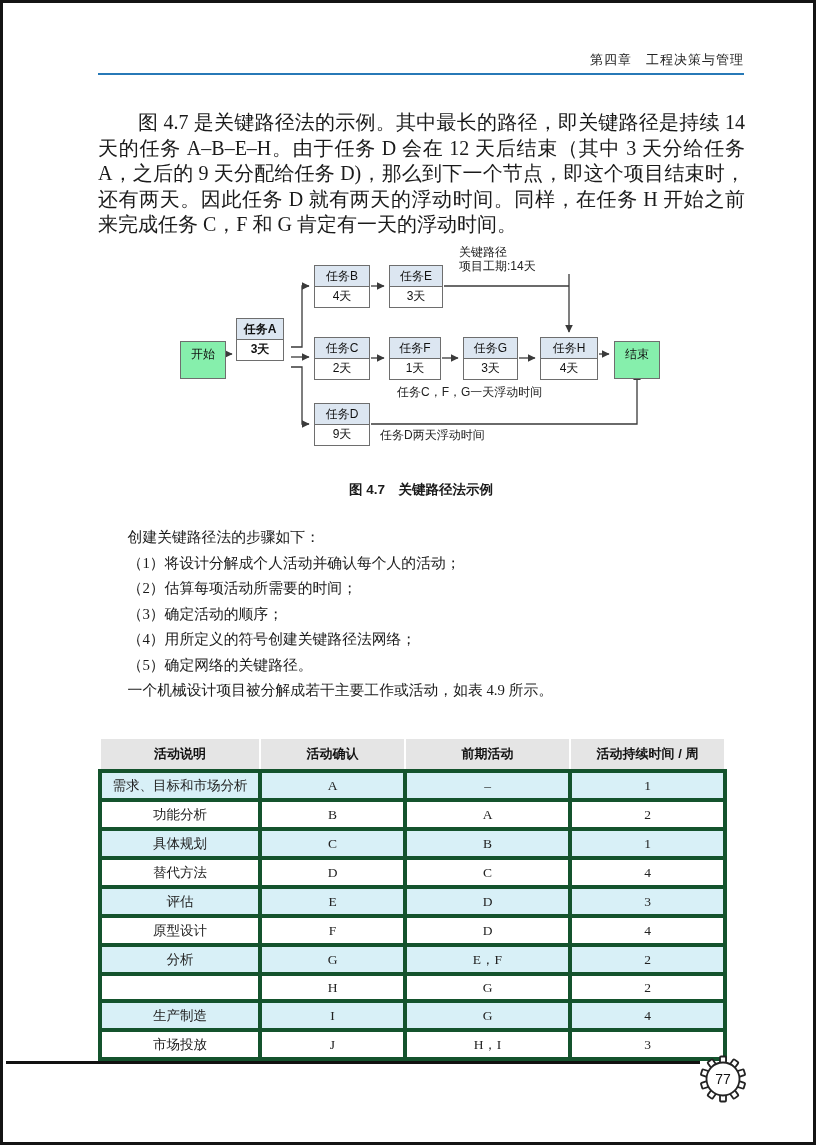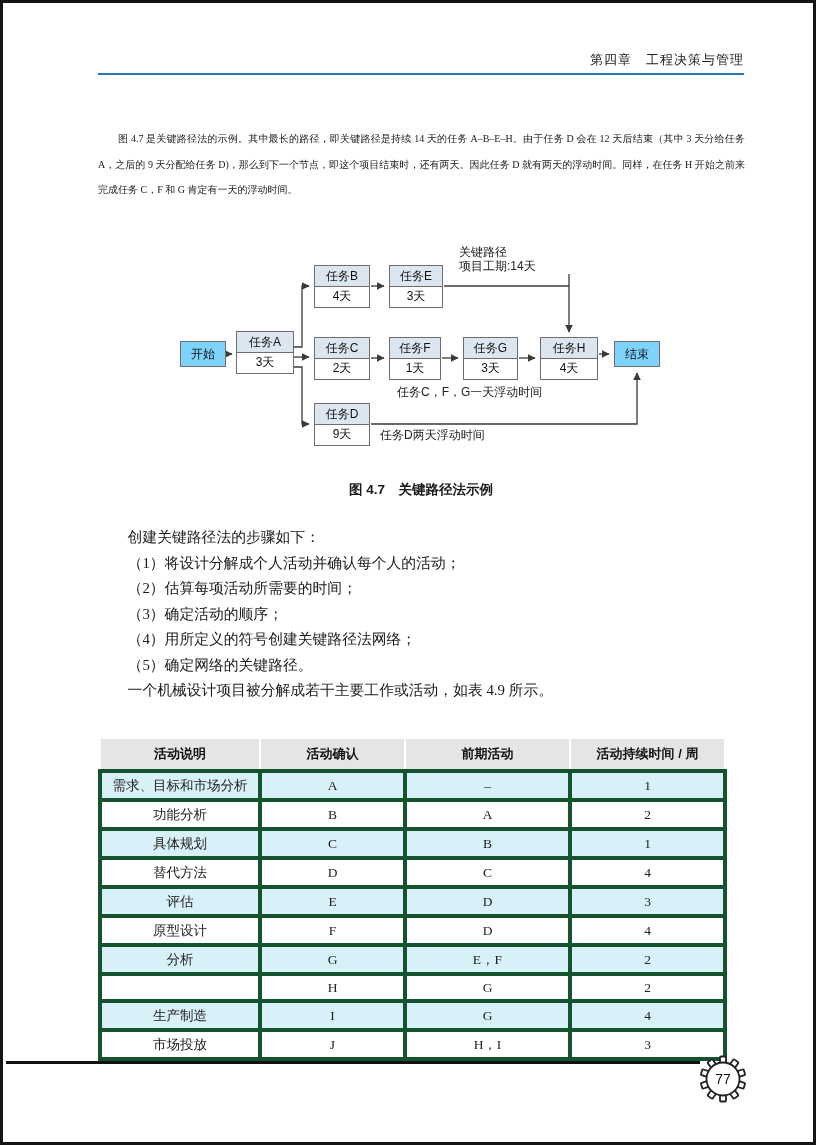--- a/index.html
+++ b/index.html
@@ -4,32 +4,32 @@
 <style>
   * { margin:0; padding:0; box-sizing:border-box; }
   html,body { width:816px; height:1145px; background:#ffffff; }
   body { font-family:"Liberation Serif", serif; color:#1a1a1a; }
   .page { position:relative; width:816px; height:1145px; background:#fff; border:3px solid #141414; overflow:hidden; }
 
   .running-head { position:absolute; top:48px; left:95px; width:646px; text-align:right;
                   font-family:"Liberation Sans", sans-serif; font-size:13px; color:#222; letter-spacing:1px; }
   .head-rule { position:absolute; top:70px; left:95px; width:646px; height:2px; background:#2779b7; }
 
-  .intro { position:absolute; top:123px; left:95px; width:647px; font-size:10px; line-height:25.5px;
+  .intro { position:absolute; top:107px; left:95px; width:647px; font-size:20px; line-height:25.5px;
            text-align:justify; text-indent:2em; }
 
   
   .diagram { position:absolute; top:240px; left:0; width:816px; height:228px;
              font-family:"Liberation Sans", sans-serif; }
   .diagram svg { position:absolute; left:0; top:0; }
   .node { position:absolute; border:1px solid #6e6e6e; background:#fff; text-align:center; font-size:12px; color:#111; }
   .node .name { background:#dce6f1; border-bottom:1px solid #6e6e6e; height:21px; line-height:20px; }
   .node .dur  { height:20px; line-height:19px; background:#fff; }
-  .term { position:absolute; border:1px solid #6e6e6e; background:#7dd3fc; text-align:center;
-          font-size:12px; color:#111; height:26px; line-height:24px; }
+  .term { position:absolute; border:1px solid #6e6e6e; background:#86efac; text-align:center;
+          font-size:12px; color:#111; height:38px; line-height:24px; }
   .ann { position:absolute; font-size:12px; color:#222; line-height:14px; white-space:nowrap; }
 
   .caption { position:absolute; top:478px; left:95px; width:646px; text-align:center;
              font-family:"Liberation Sans", sans-serif; font-weight:bold; font-size:13.5px; }
 
   .steps { position:absolute; top:522px; left:95px; width:647px; font-size:14.8px; }
   .steps p { line-height:25.5px; text-indent:2em; }
 
   .table-title { position:absolute; top:704px; left:95px; width:646px; text-align:center;
                  font-family:"Liberation Sans", sans-serif; font-weight:bold; font-size:14px;margin-top:37px; }
@@ -73,21 +73,21 @@
         <path d="M368 115 H381" marker-end="url(#ah)"></path>
         <path d="M439 115 H455" marker-end="url(#ah)"></path>
         <path d="M516 115 H532" marker-end="url(#ah)"></path>
         <path d="M596 111 H606" marker-end="url(#ah)"></path>
         <path d="M368 181 H634 V130" marker-end="url(#ah)"></path>
       </g>
     </svg>
 
     <div class="term" style="left:177px; top:98px; width:46px;">开始</div>
 
-    <div class="node" style="left:233px; top:88px; width:58px;">
+    <div class="node" style="left:233px; top:75px; width:48px;font-weight:bold;">
       <div class="name">任务A</div>
       <div class="dur">3天</div>
     </div>
 
     <div class="node" style="left:311px; top:22px; width:56px;">
       <div class="name">任务B</div>
       <div class="dur">4天</div>
     </div>
 
     <div class="node" style="left:386px; top:22px; width:54px;">

